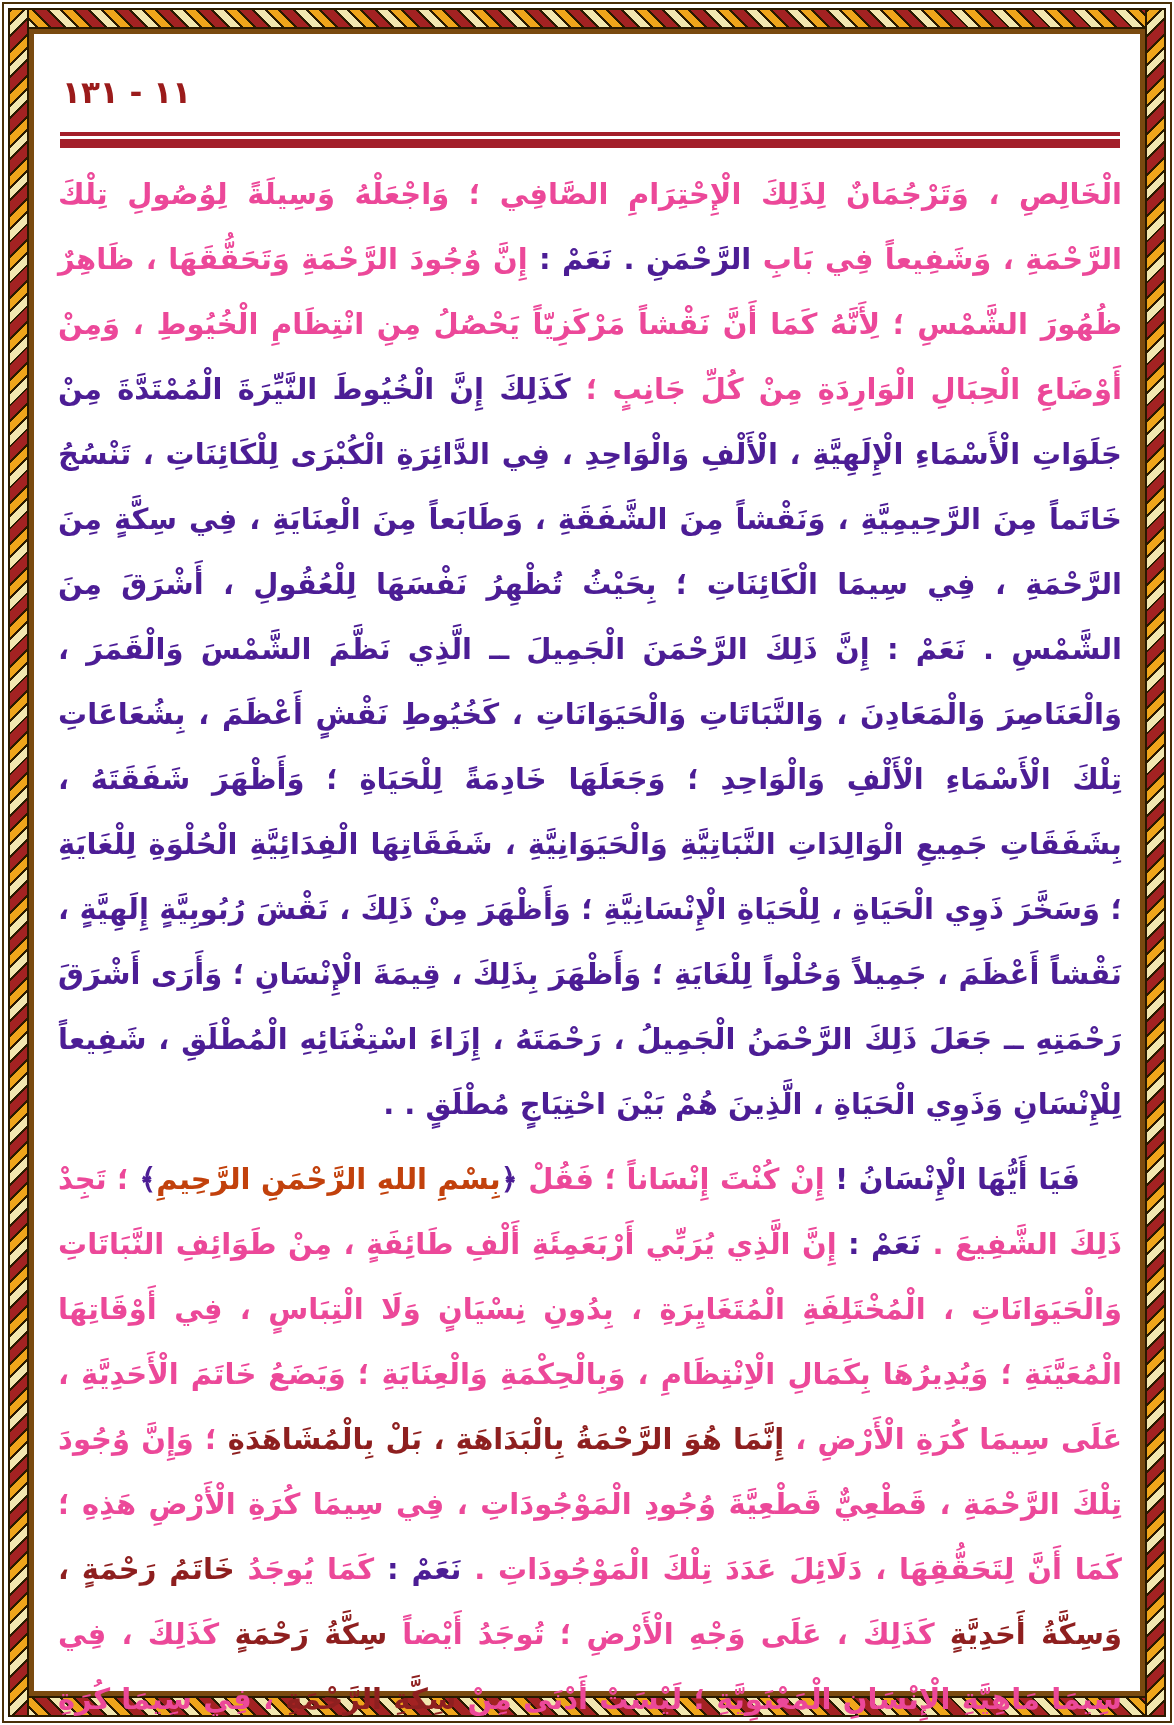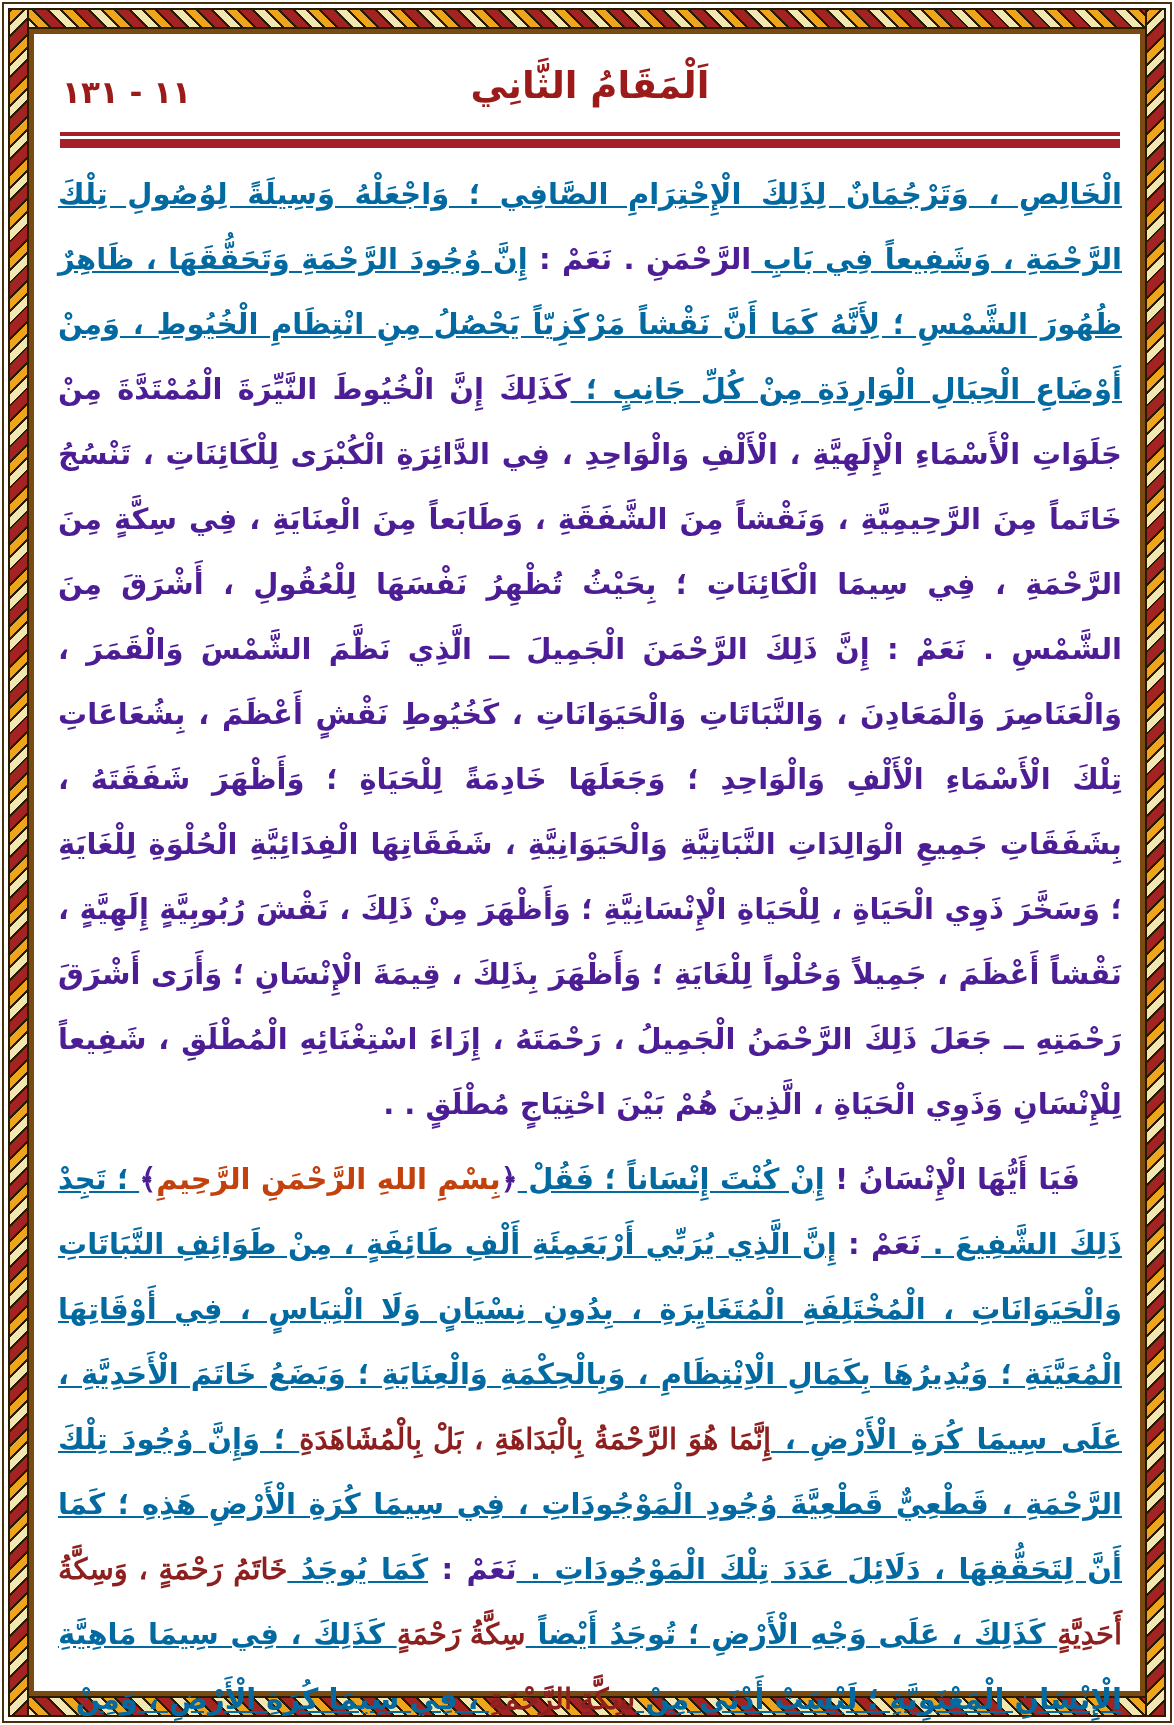--- a/index.html
+++ b/index.html
@@ -70,40 +70,39 @@
     direction:rtl;
     text-align:justify;
     font-size:29px;
     font-weight:bold;
     line-height:65px;
     color:#1b1b1b;
   }
   .para{margin:0;}
   .para + .para{margin-top:10px;}
   .para.indented{text-indent:42px;}
-  .seg-black{color:#0369a1;text-decoration:underline;}
+  .seg-black{color:#ec4899;}
   .seg-red{color:#4c1d95;}
-  .seg-redbold{color:#8e1f1f;font-family:Liberation Serif, serif;}
+  .seg-redbold{color:#8e1f1f;}
   .seg-blue{color:#c2410c;}
 </style>
 </head>
 <body>
 
 <div class="page">
   <div class="outer-line"></div>
   <div class="band top"></div>
   <div class="band bottom"></div>
   <div class="band v left"></div>
   <div class="band v right"></div>
   <div class="inner-line"></div>
 
   <div class="content">
     <div class="header">
       <div class="pagenum">١١ - ١٣١</div>
-      <div class="title">اَلْمَقَامُ الثَّانِي</div>
     </div>
     <div class="rule"></div>
     <div class="body">
       <p class="para"><span class="seg seg-black">الْخَالِصِ ، وَتَرْجُمَانٌ لِذَلِكَ الْإِحْتِرَامِ الصَّافِي ؛ وَاجْعَلْهُ وَسِيلَةً لِوُصُولِ تِلْكَ الرَّحْمَةِ ، وَشَفِيعاً فِي بَابِ </span><span class="seg seg-red">الرَّحْمَنِ . نَعَمْ : </span><span class="seg seg-black">إِنَّ وُجُودَ الرَّحْمَةِ وَتَحَقُّقَهَا ، ظَاهِرٌ ظُهُورَ الشَّمْسِ ؛ لِأَنَّهُ كَمَا أَنَّ نَقْشاً مَرْكَزِيّاً يَحْصُلُ مِنِ انْتِظَامِ الْخُيُوطِ ، وَمِنْ أَوْضَاعِ الْحِبَالِ الْوَارِدَةِ مِنْ كُلِّ جَانِبٍ ؛ </span><span class="seg seg-red">كَذَلِكَ إِنَّ الْخُيُوطَ النَّيِّرَةَ الْمُمْتَدَّةَ مِنْ جَلَوَاتِ الْأَسْمَاءِ الْإِلَهِيَّةِ ، الْأَلْفِ وَالْوَاحِدِ ، فِي الدَّائِرَةِ الْكُبْرَى لِلْكَائِنَاتِ ، تَنْسُجُ خَاتَماً مِنَ الرَّحِيمِيَّةِ ، وَنَقْشاً مِنَ الشَّفَقَةِ ، وَطَابَعاً مِنَ الْعِنَايَةِ ، فِي سِكَّةٍ مِنَ الرَّحْمَةِ ، فِي سِيمَا الْكَائِنَاتِ ؛ بِحَيْثُ تُظْهِرُ نَفْسَهَا لِلْعُقُولِ ، أَشْرَقَ مِنَ الشَّمْسِ . نَعَمْ : إِنَّ ذَلِكَ الرَّحْمَنَ الْجَمِيلَ ــ الَّذِي نَظَّمَ الشَّمْسَ وَالْقَمَرَ ، وَالْعَنَاصِرَ وَالْمَعَادِنَ ، وَالنَّبَاتَاتِ وَالْحَيَوَانَاتِ ، كَخُيُوطِ نَقْشٍ أَعْظَمَ ، بِشُعَاعَاتِ تِلْكَ الْأَسْمَاءِ الْأَلْفِ وَالْوَاحِدِ ؛ وَجَعَلَهَا خَادِمَةً لِلْحَيَاةِ ؛ وَأَظْهَرَ شَفَقَتَهُ ، بِشَفَقَاتِ جَمِيعِ الْوَالِدَاتِ النَّبَاتِيَّةِ وَالْحَيَوَانِيَّةِ ، شَفَقَاتِهَا الْفِدَائِيَّةِ الْحُلْوَةِ لِلْغَايَةِ ؛ وَسَخَّرَ ذَوِي الْحَيَاةِ ، لِلْحَيَاةِ الْإِنْسَانِيَّةِ ؛ وَأَظْهَرَ مِنْ ذَلِكَ ، نَقْشَ رُبُوبِيَّةٍ إِلَهِيَّةٍ ، نَقْشاً أَعْظَمَ ، جَمِيلاً وَحُلْواً لِلْغَايَةِ ؛ وَأَظْهَرَ بِذَلِكَ ، قِيمَةَ الْإِنْسَانِ ؛ وَأَرَى أَشْرَقَ رَحْمَتِهِ ــ جَعَلَ ذَلِكَ الرَّحْمَنُ الْجَمِيلُ ، رَحْمَتَهُ ، إِزَاءَ اسْتِغْنَائِهِ الْمُطْلَقِ ، شَفِيعاً لِلْإِنْسَانِ وَذَوِي الْحَيَاةِ ، الَّذِينَ هُمْ بَيْنَ احْتِيَاجٍ مُطْلَقٍ . .</span></p>
       <p class="para indented"><span class="seg seg-red">فَيَا أَيُّهَا الْإِنْسَانُ ! </span><span class="seg seg-black">إِنْ كُنْتَ إِنْسَاناً ؛ فَقُلْ </span><span class="seg seg-red">﴿</span><span class="seg seg-blue">بِسْمِ اللهِ الرَّحْمَنِ الرَّحِيمِ</span><span class="seg seg-red">﴾</span><span class="seg seg-black"> ؛ تَجِدْ ذَلِكَ الشَّفِيعَ . </span><span class="seg seg-red">نَعَمْ : </span><span class="seg seg-black">إِنَّ الَّذِي يُرَبِّي أَرْبَعَمِئَةِ أَلْفِ طَائِفَةٍ ، مِنْ طَوَائِفِ النَّبَاتَاتِ وَالْحَيَوَانَاتِ ، الْمُخْتَلِفَةِ الْمُتَغَايِرَةِ ، بِدُونِ نِسْيَانٍ وَلَا الْتِبَاسٍ ، فِي أَوْقَاتِهَا الْمُعَيَّنَةِ ؛ وَيُدِيرُهَا بِكَمَالِ الْاِنْتِظَامِ ، وَبِالْحِكْمَةِ وَالْعِنَايَةِ ؛ وَيَضَعُ خَاتَمَ الْأَحَدِيَّةِ ، عَلَى سِيمَا كُرَةِ الْأَرْضِ ، </span><span class="seg seg-redbold">إِنَّمَا هُوَ الرَّحْمَةُ بِالْبَدَاهَةِ ، بَلْ بِالْمُشَاهَدَةِ</span><span class="seg seg-black"> ؛ وَإِنَّ وُجُودَ تِلْكَ الرَّحْمَةِ ، قَطْعِيٌّ قَطْعِيَّةَ وُجُودِ الْمَوْجُودَاتِ ، فِي سِيمَا كُرَةِ الْأَرْضِ هَذِهِ ؛ كَمَا أَنَّ لِتَحَقُّقِهَا ، دَلَائِلَ عَدَدَ تِلْكَ الْمَوْجُودَاتِ . </span><span class="seg seg-red">نَعَمْ : </span><span class="seg seg-black">كَمَا يُوجَدُ </span><span class="seg seg-redbold">خَاتَمُ رَحْمَةٍ ، وَسِكَّةُ أَحَدِيَّةٍ</span><span class="seg seg-black"> كَذَلِكَ ، عَلَى وَجْهِ الْأَرْضِ ؛ تُوجَدُ أَيْضاً </span><span class="seg seg-redbold">سِكَّةُ رَحْمَةٍ</span><span class="seg seg-black"> كَذَلِكَ ، فِي سِيمَا مَاهِيَّةِ الْإِنْسَانِ الْمَعْنَوِيَّةِ ؛ لَيْسَتْ أَدْنَى مِنْ </span><span class="seg seg-redbold">سِكَّةِ الرَّحْمَةِ</span><span class="seg seg-black"> ، فِي سِيمَا كُرَةِ الْأَرْضِ ، وَمِنْ </span></p>
     </div>
   </div>
 </div>
 
 </body></html>

